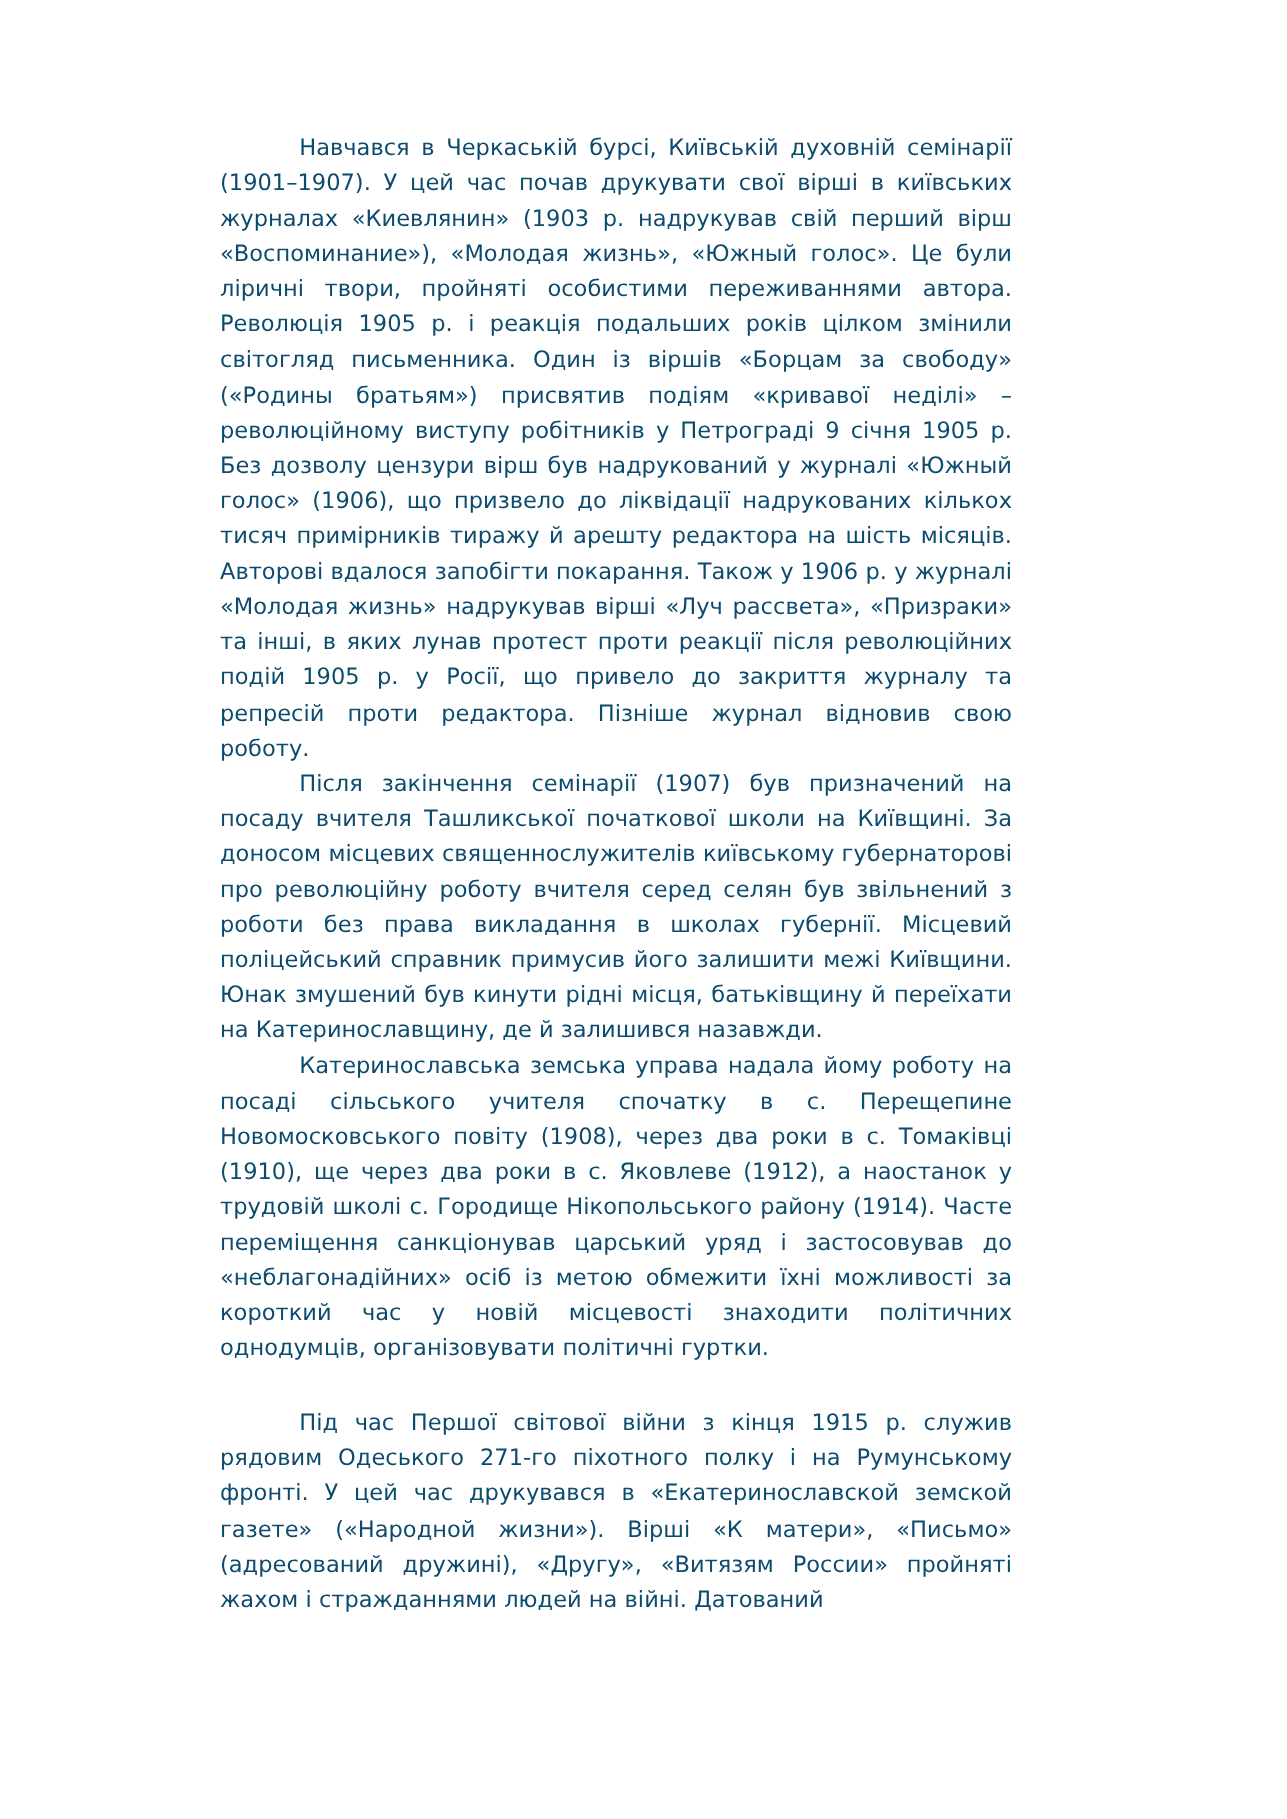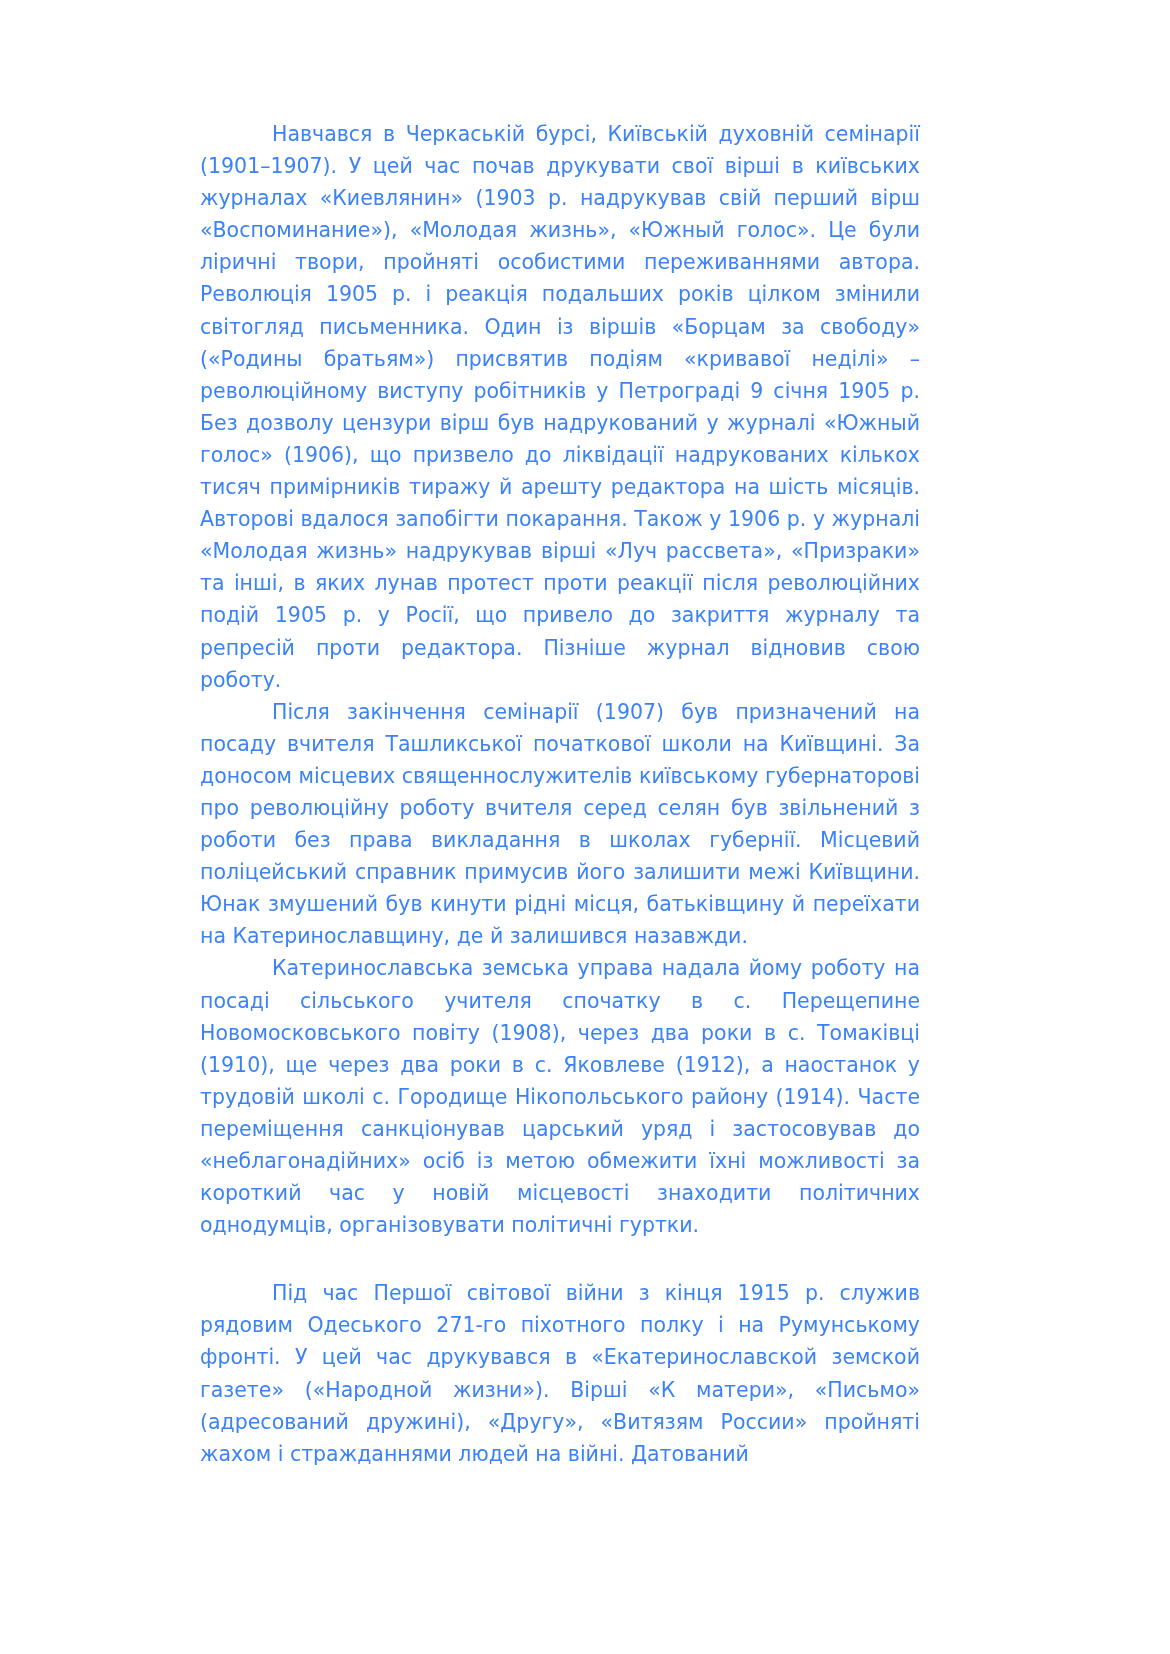--- a/index.html
+++ b/index.html
@@ -17,21 +17,21 @@
     overflow: hidden;
   }
   .text-block {
     position: absolute;
     left: 200px;
     top: 118px;
     width: 720px;
     font-family: "DejaVu Sans", sans-serif;
     font-size: 20.5px;
     line-height: 32.1px;
-    color: #3b82f6;
+    color: #0c4a6e;
     text-align: justify;
     text-justify: inter-word;
   }
   .text-block p {
     margin: 0;
     text-indent: 72px;
     text-align: justify;
   }
   .text-block p:last-child {
     text-align: justify;

